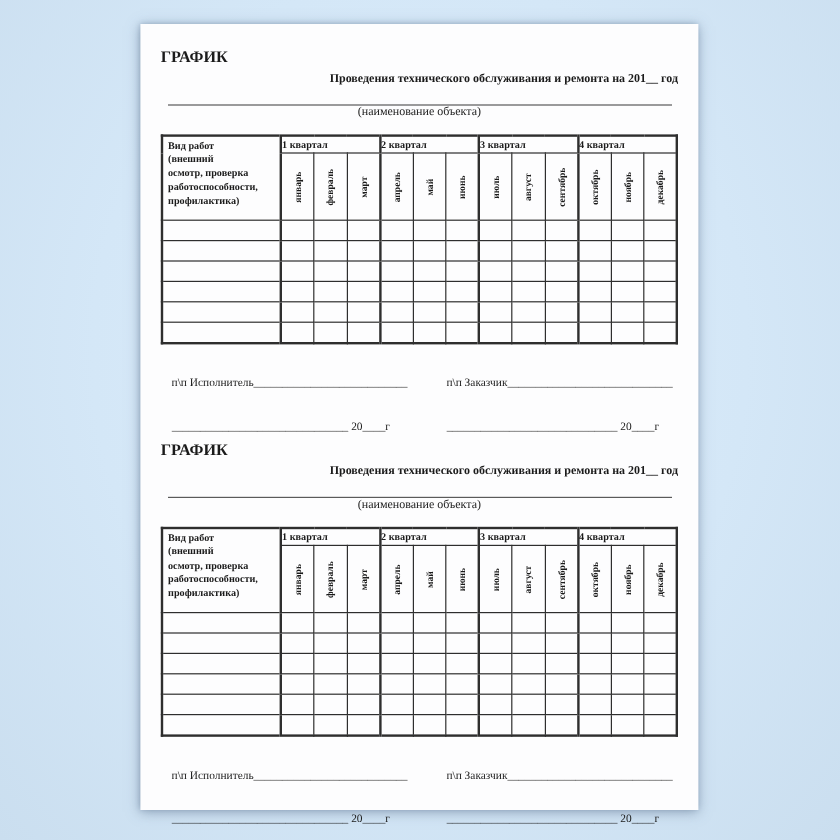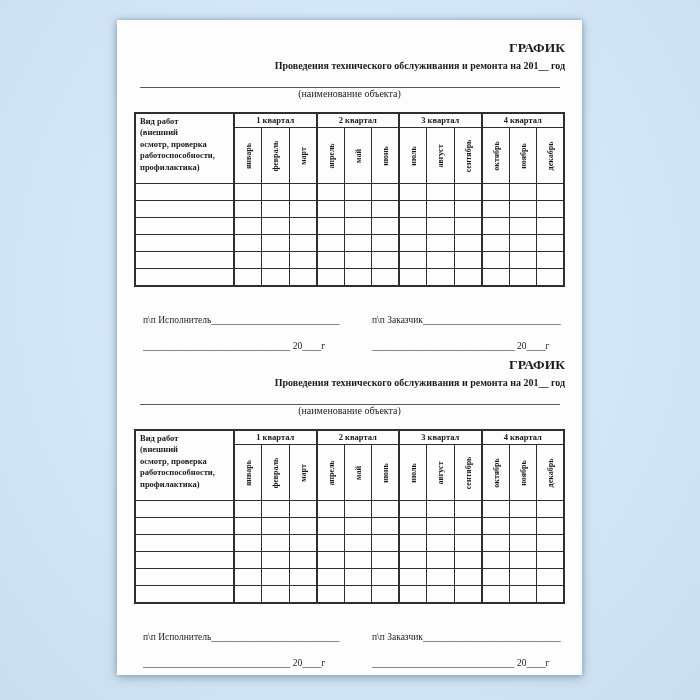--- a/index.html
+++ b/index.html
@@ -16,21 +16,21 @@
   .page {
     position: absolute;
     left: 117px; top: 20px;
     width: 431px; height: 635px;
     padding: 20px 17px 0 17px;
     background: #fdfdfe;
     box-shadow: 0 2px 10px rgba(90,112,140,0.55), 0 0 4px rgba(90,112,140,0.35);
     color: #1b1b1b;
   }
   .sec-title {
-    text-align: right;
+    text-align: left;
     font-weight: bold;
     font-size: 13.5px;
     line-height: 15px;
   }
   .sec-subtitle {
     text-align: right;
     font-weight: bold;
     font-size: 10px;
     line-height: 15px;
     margin-top: 3px;
@@ -66,40 +66,40 @@
     text-align: left;
     vertical-align: top;
     padding: 2px 2px 0 4px !important;
     line-height: 1.35;
     white-space: pre-line;
   }
   .quarter {
     height: 13px;
     font-size: 8.5px;
     font-weight: bold;
-    text-align: center;
+    text-align: left;
     line-height: 13px;
   }
   .month-cell { height: 55px; position: relative; }
   .vert {
     position: absolute;
     left: 50%; top: 50%;
     transform: translate(-50%, -50%) rotate(-90deg);
     font-size: 8px;
     font-weight: bold;
     white-space: nowrap;
   }
   tbody.rows td { height: 16px; }
   .sig-row {
     display: flex;
     font-size: 9.5px;
     line-height: 13px;
     margin-top: 27px;
   }
-  .sig-row.second { margin-top: 13px; }
+  .sig-row.second { margin-top: 23px; }
   .sig-left {
     width: 212px;
     margin-left: 9px;
     white-space: nowrap;
     overflow: hidden;
   }
   .sig-right {
     margin-left: 17px;
     width: 193px;
     white-space: nowrap;

